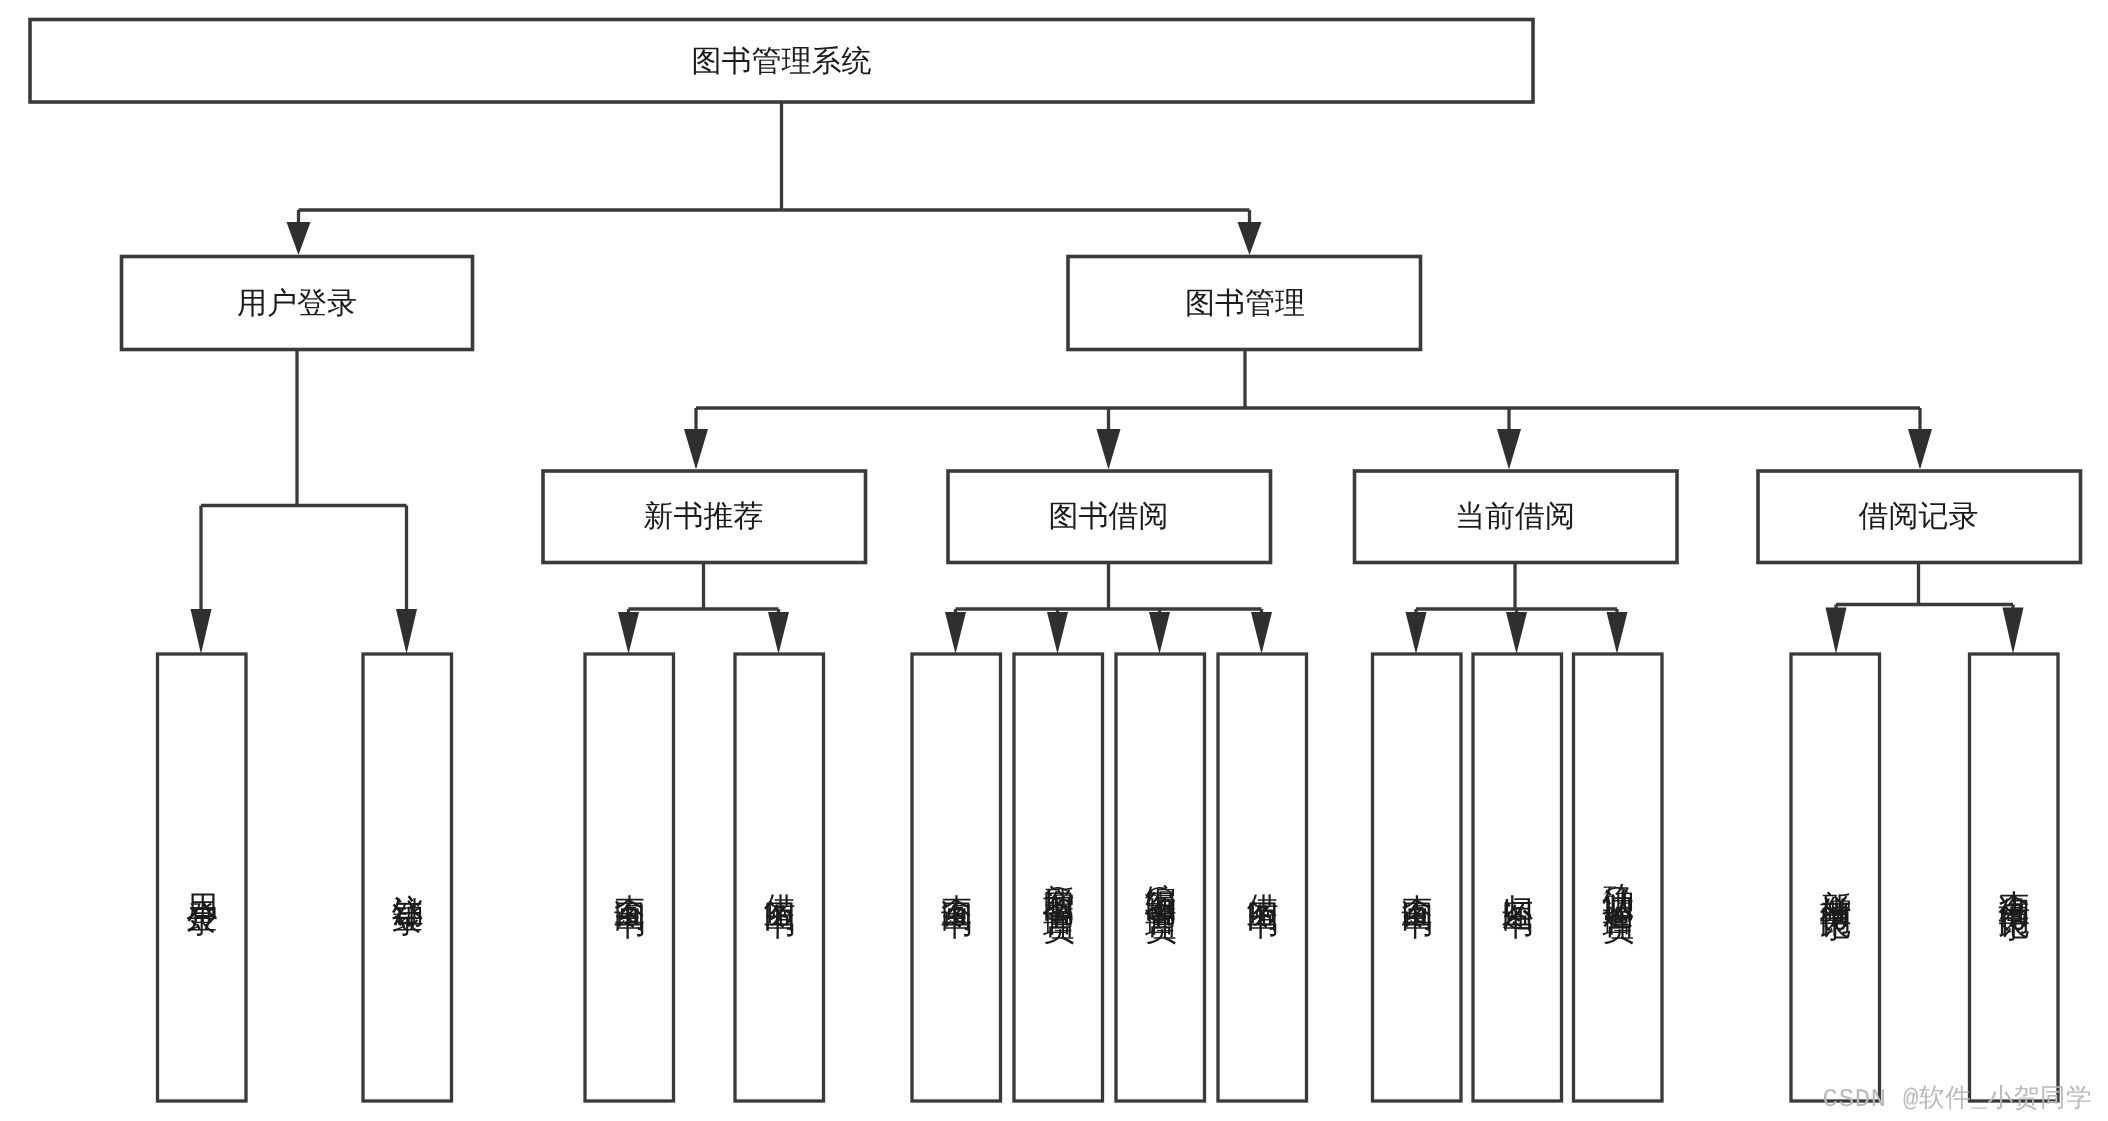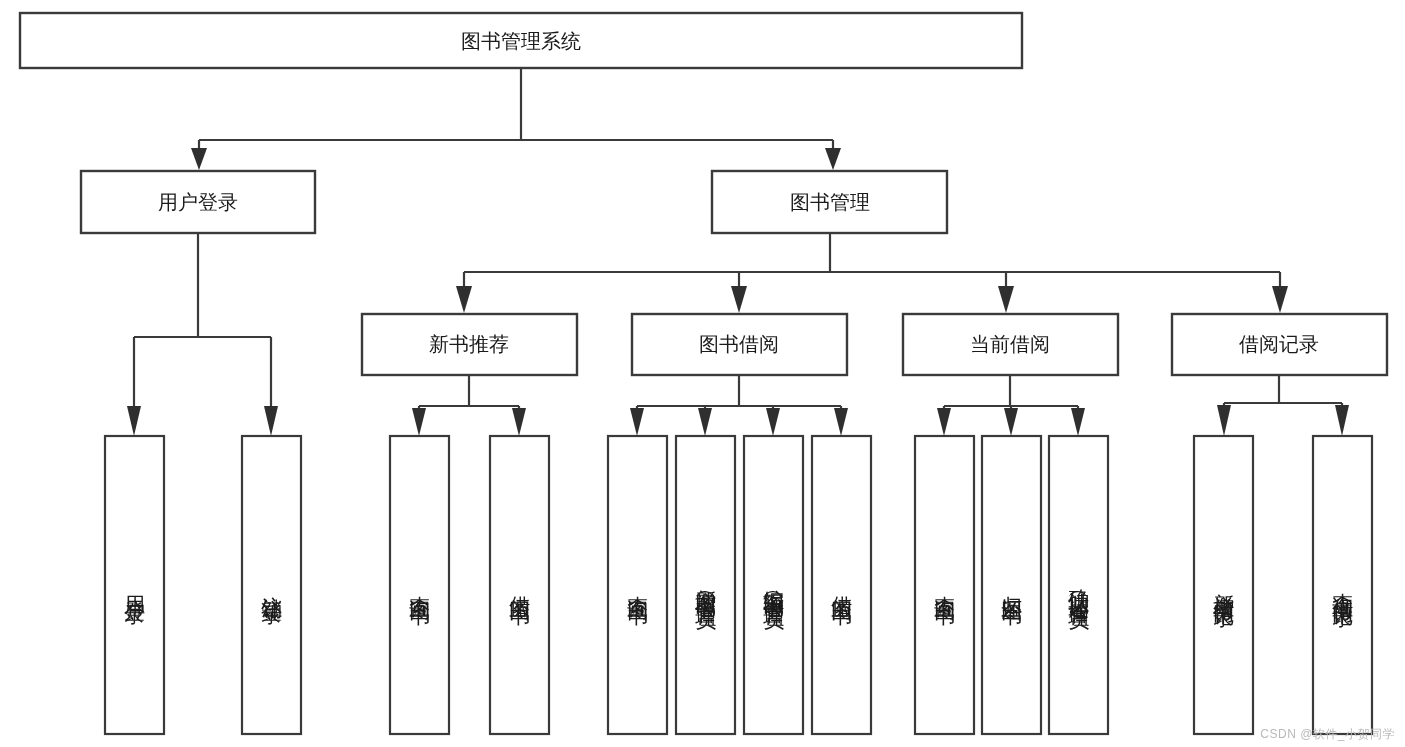--- a/index.html
+++ b/index.html
@@ -64,22 +64,22 @@
     line-height: 1.08;
     letter-spacing: 3px;
     color: #1b1b1b;
     white-space: nowrap;
     pointer-events: none;
   }
   .watermark {
     position: absolute;
     right: 10px;
     bottom: 4px;
-    font-family: Liberation Sans, sans-serif;
-    font-size: 12px;
+    font-family: Liberation Mono, monospace;
+    font-size: 17px;
     color: #b9b9b9;
     letter-spacing: 0.5px;
     white-space: nowrap;
   }
 </style>
 </head>
 <body>
 
 <div id="diagram-root">
 

